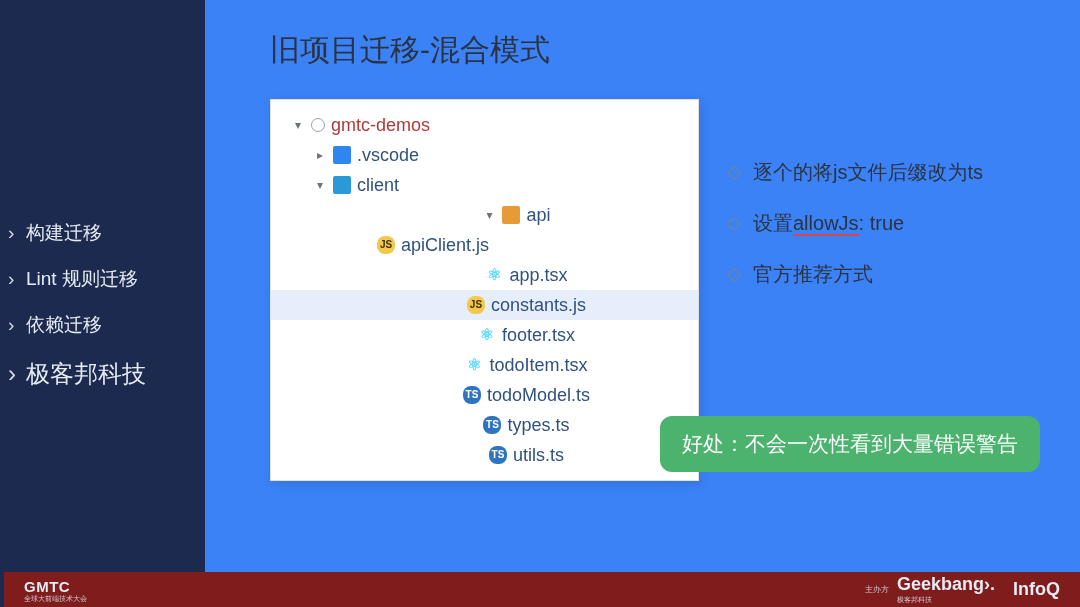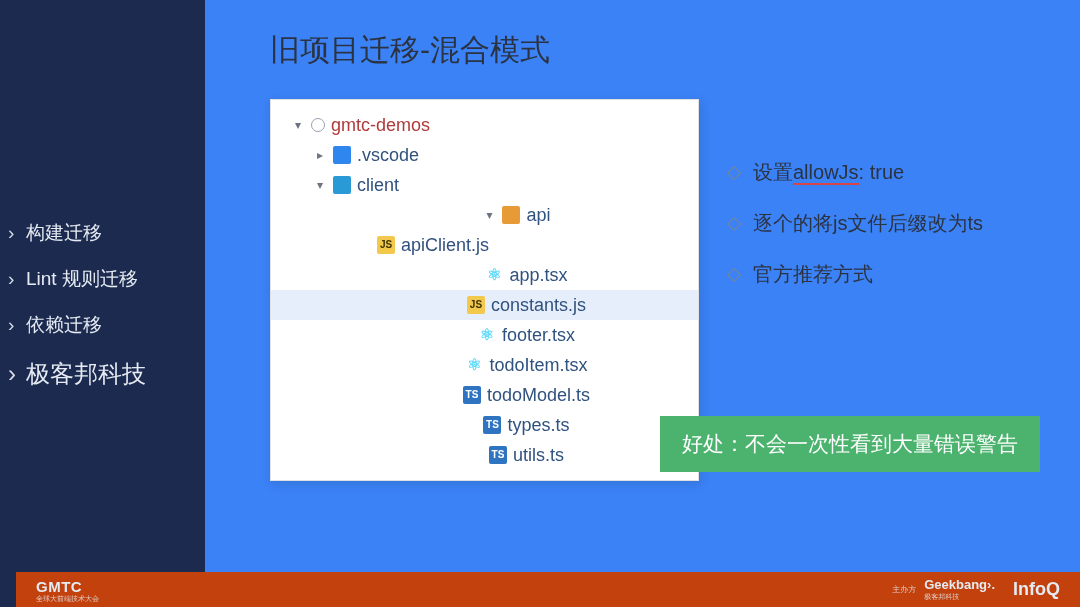--- a/index.html
+++ b/index.html
@@ -84,21 +84,21 @@
   }
   .chev.down::before { content: "▾"; }
   .chev.right::before { content: "▸"; }
   .chev.none::before { content: ""; }
   .icon {
     width: 18px;
     height: 18px;
     display: inline-flex;
     align-items: center;
     justify-content: center;
-    border-radius: 2px;
+    border-radius: 8px;
     font-size: 10px;
     font-weight: 700;
   }
   .icon.circle {
     border: 1.5px solid #9aa2af;
     border-radius: 50%;
     width: 14px; height: 14px;
   }
   .icon.folder-blue {
     background: #2e86ee;
@@ -159,40 +159,40 @@
 
   .callout {
     position: absolute;
     right: 40px;
     bottom: 100px;
     background: #4bb36e;
     color: #fff;
     font-size: 21px;
     font-weight: 500;
     padding: 14px 22px;
-    border-radius: 0;
+    border-radius: 12px;
   }
 
   
   .footer {
     position: absolute;
-    left: 16px; right: 0; bottom: 0;
+    left: 4px; right: 0; bottom: 0;
     height: 35px;
-    background: #c2410c;
+    background: #7f1d1d;
     color: #e6ebf3;
     display: flex;
     align-items: center;
     padding: 8px 20px;
     font-size: 12px;
   }
   .footer .brand { font-weight: 800; font-size: 15px; letter-spacing: .5px; }
   .footer .brand-sub { font-size: 7px; opacity: .8; display: block; line-height: 1; }
   .footer .spacer { flex: 1; }
   .footer .host { font-size: 8px; opacity: .8; margin-right: 8px; }
-  .footer .geek { font-weight: 600; font-size: 13px; margin-right: 8px; }
+  .footer .geek { font-weight: 600; font-size: 18px; margin-right: 8px; }
   .footer .geek-sub { font-size: 7px; opacity: .8; display:block; }
   .footer .infoq { font-weight: 700; font-size: 18px; }
 </style>
 </head>
 <body>
 
 <div class="slide">
 
   <div class="leftnav" id="leftnav">
       <div class="item">
@@ -275,25 +275,25 @@
           </div>
           <div class="tree-row ind3">
             <span class="chev tw none"></span>
             <span class="icon tw ts">TS</span>
             <span class="fname">utils.ts</span>
           </div>
         </div>
       <ul class="bullets" id="bullets">
           <li>
             <span class="diamond"></span>
-            <span><span>设置</span><span class="underline-red">allowJs</span><span>: true</span></span>
+            <span>逐个的将js文件后缀改为ts</span>
           </li>
           <li>
             <span class="diamond"></span>
-            <span>逐个的将js文件后缀改为ts</span>
+            <span><span>设置</span><span class="underline-red">allowJs</span><span>: true</span></span>
           </li>
           <li>
             <span class="diamond"></span>
             <span>官方推荐方式</span>
           </li>
         </ul>
     </div>
 
     <div class="callout">好处：不会一次性看到大量错误警告</div>
   </div>

